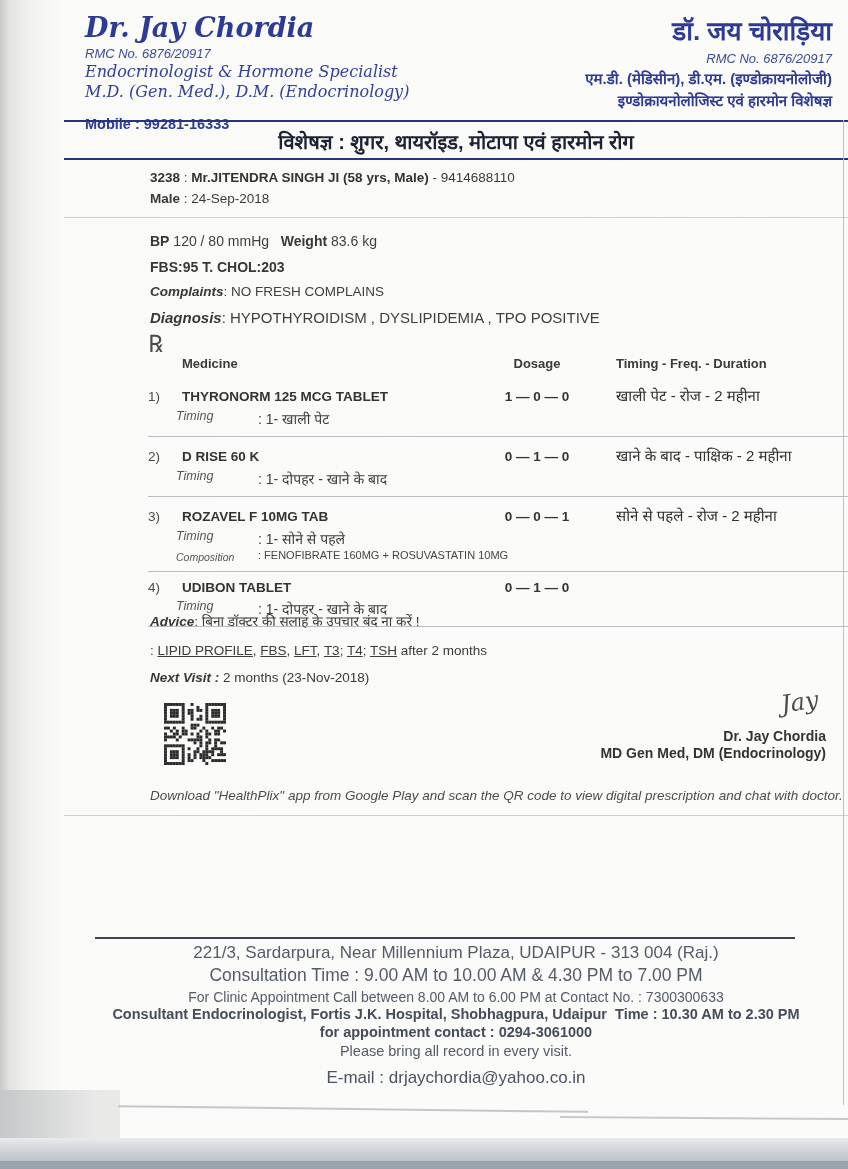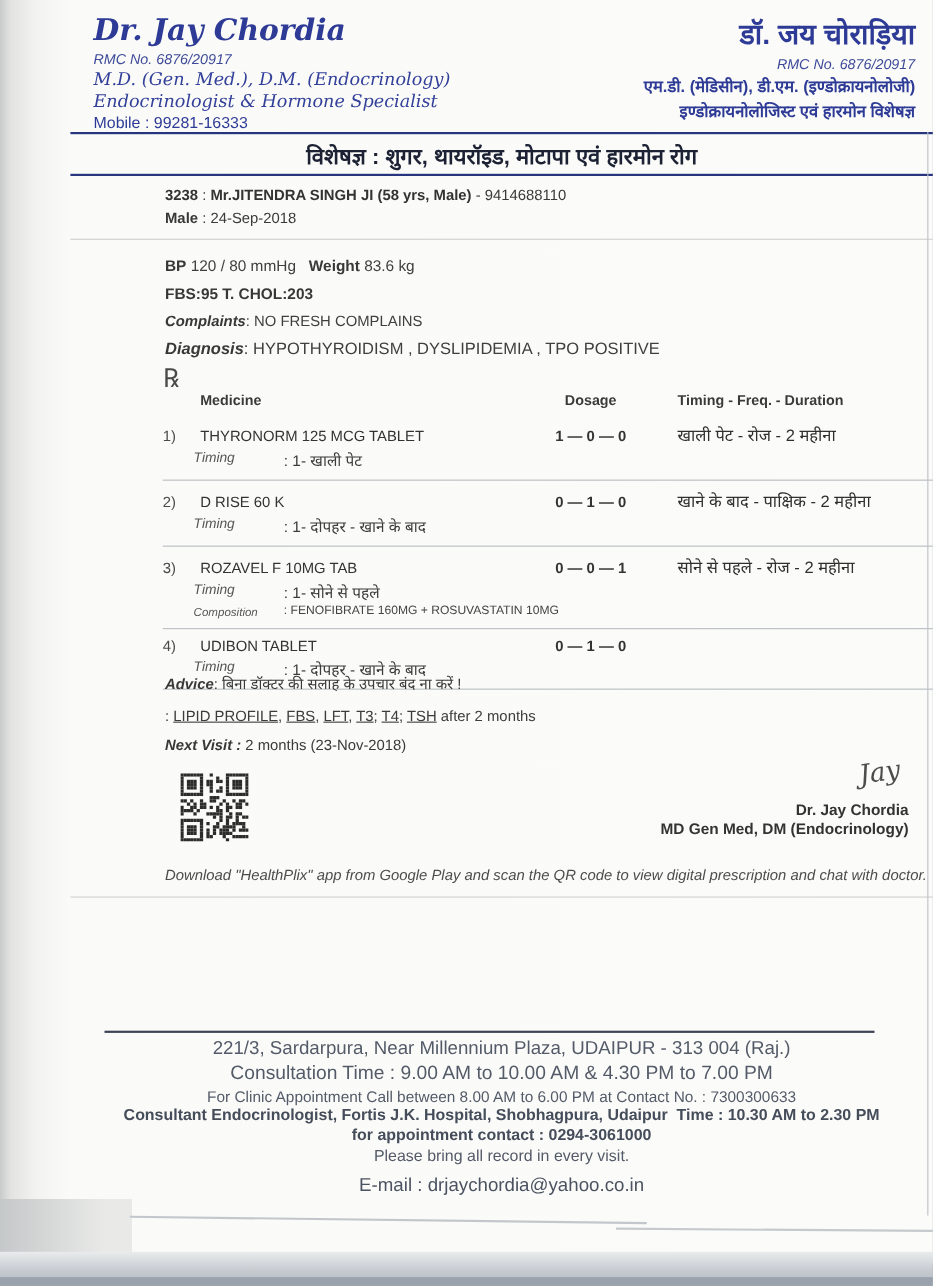--- a/index.html
+++ b/index.html
@@ -13,21 +13,21 @@
   .page{
     position:absolute;left:0;top:0;width:848px;height:1148px;
     background:linear-gradient(90deg,#c9cbca 0px,#e3e4e2 10px,#f3f3f1 34px,#fafaf8 62px,#fbfbf9 100%);
   }
   .abs{position:absolute;}
   
   .hdr-left{left:85px;top:12px;color:#2e3b96;}
   .doc-name-en{font-family:"DejaVu Serif",serif;font-style:italic;font-weight:bold;font-size:27px;color:#2e3b96;}
   .rmc{font-style:italic;font-size:13px;color:#3d4a99;margin-top:3px;}
   .serif-it{font-family:"DejaVu Serif",serif;font-style:italic;font-size:16px;color:#33409a;margin-top:1px;}
-  .mobile{font-weight:normal;font-size:14.5px;color:#2e3b96;margin-top:3px;}
+  .mobile{font-weight:bold;font-size:14.5px;color:#2e3b96;margin-top:15px;}
   .hdr-right{right:16px;top:12px;text-align:right;color:#2e3b96;}
   .doc-name-hi{font-weight:bold;font-size:26px;color:#2e3b96;}
   .hindi-line{font-weight:bold;font-size:15px;color:#2e3b96;margin-top:2px;}
   .navy-rule{height:0;border-top:2.5px solid #27347e;left:64px;right:0;}
   .band-text{left:64px;right:0;top:128px;text-align:center;font-weight:bold;font-size:20px;color:#1c2233;}
   
   .pt-line{left:150px;top:170px;font-size:13.5px;color:#3a3a3a;}
   .pt-line b{color:#333;}
   .date-line{left:150px;top:191px;font-size:13.5px;}
   .gray-rule{height:0;border-top:1px solid #cfcfcd;left:64px;right:0;}
@@ -37,21 +37,21 @@
   .lab-it{font-weight:bold;font-style:italic;color:#383838;}
   
   .rx-symbol{left:148px;top:326px;font-size:24px;color:#4a4a4a;font-family:"DejaVu Serif",serif;}
   .rx-table{left:148px;top:356px;width:700px;}
   .grid-line{display:grid;grid-template-columns:28px 282px 158px auto;align-items:baseline;}
   .rx-head{font-weight:bold;font-size:13px;color:#3a3a3a;margin-bottom:14px;}
   .rx-head .c-med{padding-left:6px;}
   .c-dos{text-align:center;}
   .rx-row{border-bottom:1px solid #b8bcc0;padding-bottom:8px;margin-bottom:8px;}
   .r-num{font-size:13.5px;color:#4a4a4a;}
-  .r-name{font-weight:normal;font-size:13.5px;color:#333;padding-left:6px;}
+  .r-name{font-weight:bold;font-size:13.5px;color:#333;padding-left:6px;}
   .r-dosage{font-weight:bold;font-size:13.5px;color:#333;}
   .r-timing{font-size:15px;color:#2f2f2f;}
   .sub-line{margin-left:28px;margin-top:4px;display:flex;}
   .sub-label{font-style:italic;color:#555;font-size:12.5px;width:82px;flex:none;}
   .sub-val{font-size:14px;color:#3c3c3c;}
   .sub-label.small{font-size:10.5px;padding-top:2px;}
   .sub-val.small{font-size:11px;color:#444;}
   .comp-line{margin-top:1px;}
   
   .advice{left:150px;top:612px;font-size:13.5px;}
@@ -84,22 +84,22 @@
   .corner-gray{left:0;top:1090px;width:120px;height:60px;background:linear-gradient(90deg,#c5c8c9,#e9eae8 80%);}
 </style>
 </head>
 <body>
 
 <div class="page">
 
   <div class="abs hdr-left">
     <div class="doc-name-en">Dr. Jay Chordia</div>
     <div class="rmc">RMC No. 6876/20917</div>
+    <div class="serif-it">Endocrinologist &amp; Hormone Specialist</div>
     <div class="serif-it">M.D. (Gen. Med.), D.M. (Endocrinology)</div>
-    <div class="serif-it">Endocrinologist &amp; Hormone Specialist</div>
     <div class="mobile">Mobile : 99281-16333</div>
   </div>
 
   <div class="abs hdr-right">
     <div class="doc-name-hi">डॉ. जय चोराड़िया</div>
     <div class="rmc">RMC No. 6876/20917</div>
     <div class="hindi-line">एम.डी. (मेडिसीन), डी.एम. (इण्डोक्रायनोलोजी)</div>
     <div class="hindi-line">इण्डोक्रायनोलोजिस्ट एवं हारमोन विशेषज्ञ</div>
   </div>
 

